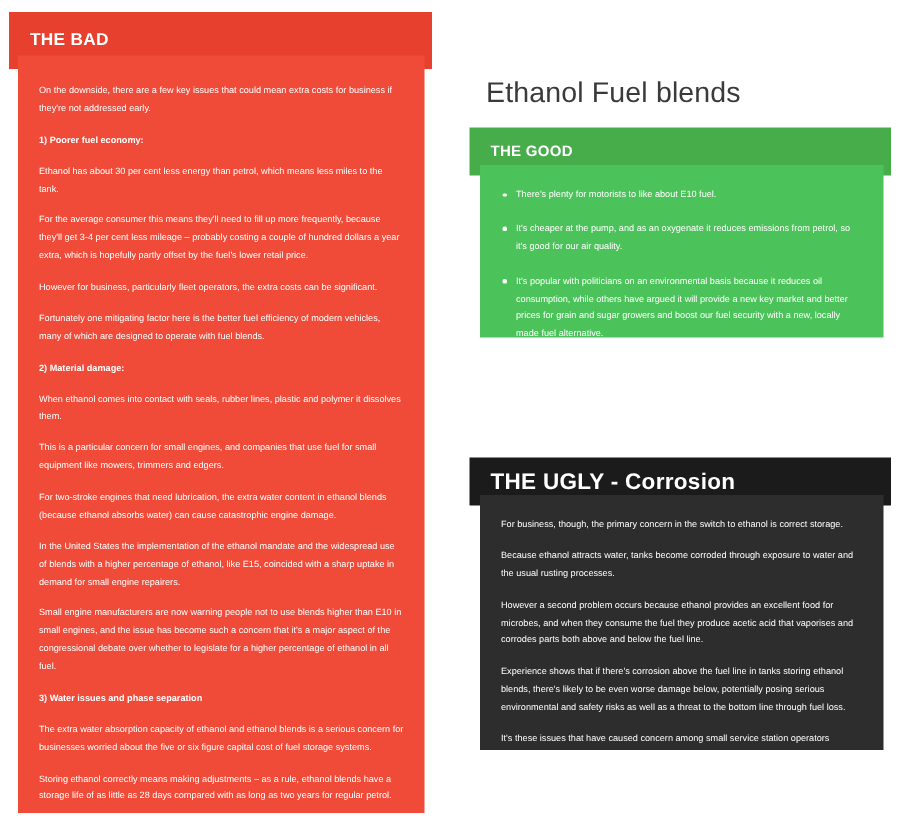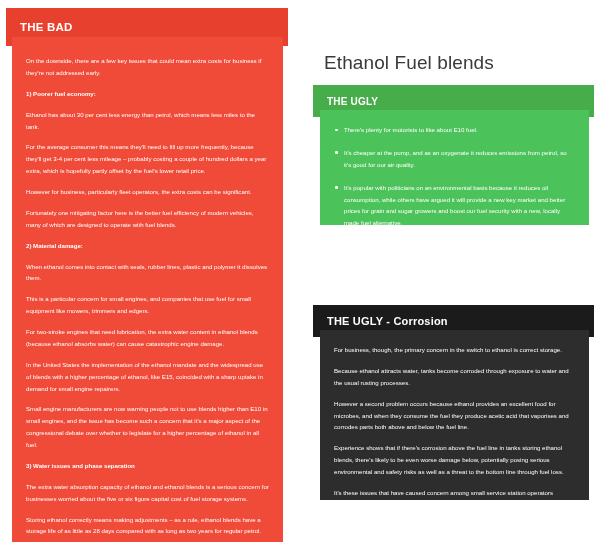--- a/index.html
+++ b/index.html
@@ -144,21 +144,21 @@
     top: 0;
     width: 300px;
     height: 553px;
   }
   #ugly-card .card-header {
     left: 13px;
     top: 305px;
     width: 281px;
     height: 32px;
     background: #1b1b1b;
-    font-size: 11px;
+    font-size: 15px;
   }
   #ugly-card .card-body {
     left: 20px;
     top: 330px;
     width: 269px;
     height: 170px;
     background: #2d2d2d;
     padding: 14px 16px 12px 14px;
     font-size: 6.1px;
     line-height: 1.95;
@@ -190,21 +190,21 @@
         <p>The extra water absorption capacity of ethanol and ethanol blends is a serious concern for businesses worried about the five or six figure capital cost of fuel storage systems.</p>
         <p>Storing ethanol correctly means making adjustments – as a rule, ethanol blends have a storage life of as little as 28 days compared with as long as two years for regular petrol.</p>
         <p>A major issue is phase separation, which is the separation of the water alcohol layer from the fuel.</p>
       </div>
   </section>
 
   <h1 id="page-title">Ethanol Fuel blends</h1>
 
   <section class="card" id="good-card">
     <div class="card-header">
-      <span>THE UGLY</span>
+      <span>THE GOOD</span>
     </div>
     <div class="card-body">
       <ul id="good-list">
           <li>There's plenty for motorists to like about E10 fuel.</li>
           <li>It's cheaper at the pump, and as an oxygenate it reduces emissions from petrol, so it's good for our air quality.</li>
           <li>It's popular with politicians on an environmental basis because it reduces oil consumption, while others have argued it will provide a new key market and better prices for grain and sugar growers and boost our fuel security with a new, locally made fuel alternative.</li>
         </ul>
     </div>
   </section>
 

